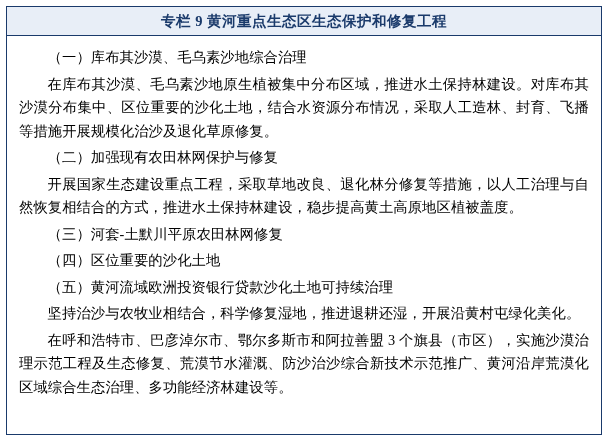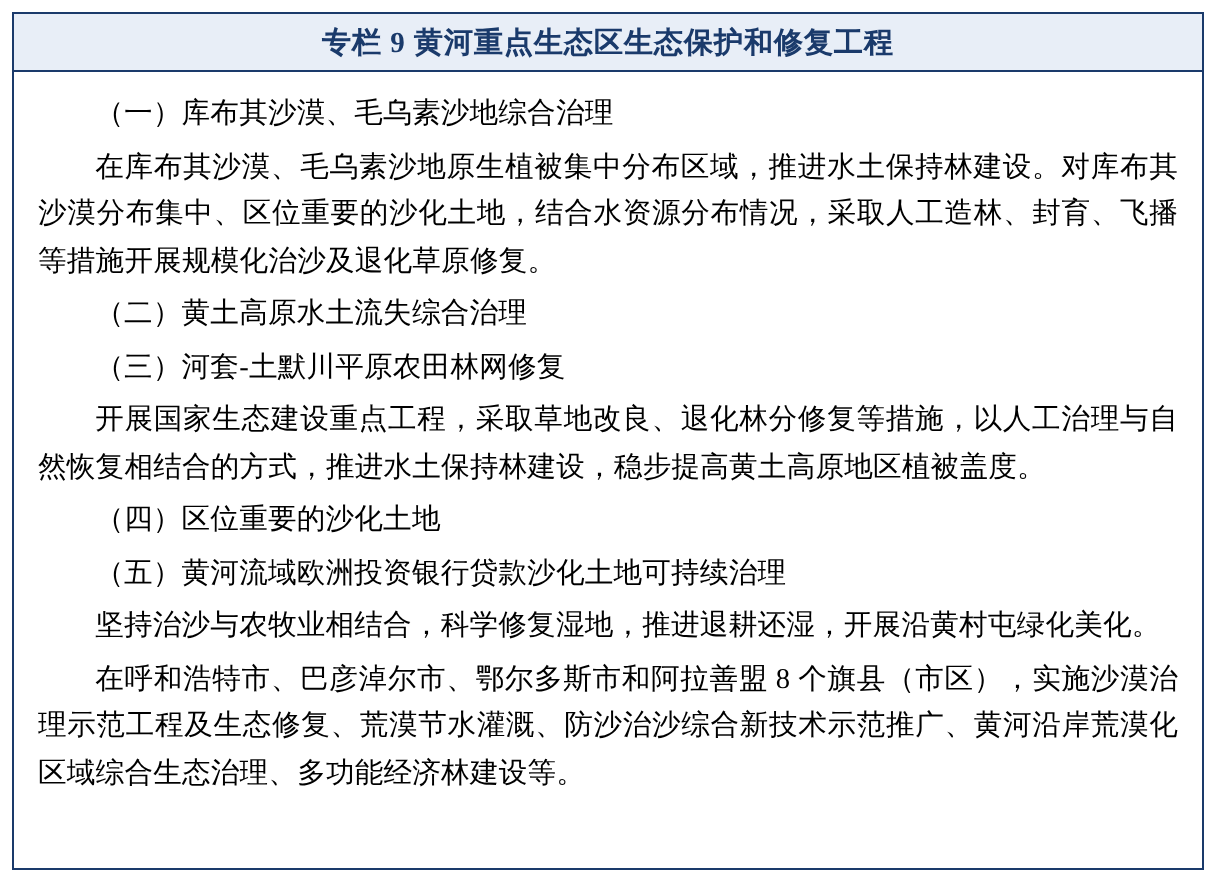--- a/index.html
+++ b/index.html
@@ -65,25 +65,25 @@
 
   <div class="title-bar">
     <span class="title-text">专栏 9  黄河重点生态区生态保护和修复工程</span>
   </div>
 
   <div class="body-box">
 
     <p class="para head">（一）库布其沙漠、毛乌素沙地综合治理</p>
     <p class="para">在库布其沙漠、毛乌素沙地原生植被集中分布区域，推进水土保持林建设。对库布其沙漠分布集中、区位重要的沙化土地，结合水资源分布情况，采取人工造林、封育、飞播等措施开展规模化治沙及退化草原修复。</p>
 
-    <p class="para head">（二）黄土高原水土流失综合治理</p>
+    <p class="para head">（二）加强现有农田林网保护与修复</p>
+    <p class="para">开展国家生态建设重点工程，采取草地改良、退化林分修复等措施，以人工治理与自然恢复相结合的方式，推进水土保持林建设，稳步提高黄土高原地区植被盖度。</p>
+
     <p class="para head">（三）河套-土默川平原农田林网修复</p>
-
-    <p class="para">开展国家生态建设重点工程，采取草地改良、退化林分修复等措施，以人工治理与自然恢复相结合的方式，推进水土保持林建设，稳步提高黄土高原地区植被盖度。</p>
 
     <p class="para head">（四）区位重要的沙化土地</p>
     <p class="para head">（五）黄河流域欧洲投资银行贷款沙化土地可持续治理</p>
 
     <p class="para">坚持治沙与农牧业相结合，科学修复湿地，推进退耕还湿，开展沿黄村屯绿化美化。</p>
-    <p class="para">在呼和浩特市、巴彦淖尔市、鄂尔多斯市和阿拉善盟 8 个旗县（市区），实施沙漠治理示范工程及生态修复、荒漠节水灌溉、防沙治沙综合新技术示范推广、黄河沿岸荒漠化区域综合生态治理、多功能经济林建设等。</p>
+    <p class="para">在呼和浩特市、巴彦淖尔市、鄂尔多斯市和阿拉善盟 3 个旗县（市区），实施沙漠治理示范工程及生态修复、荒漠节水灌溉、防沙治沙综合新技术示范推广、黄河沿岸荒漠化区域综合生态治理、多功能经济林建设等。</p>
 
   </div>
 </div>
 
 </body></html>

